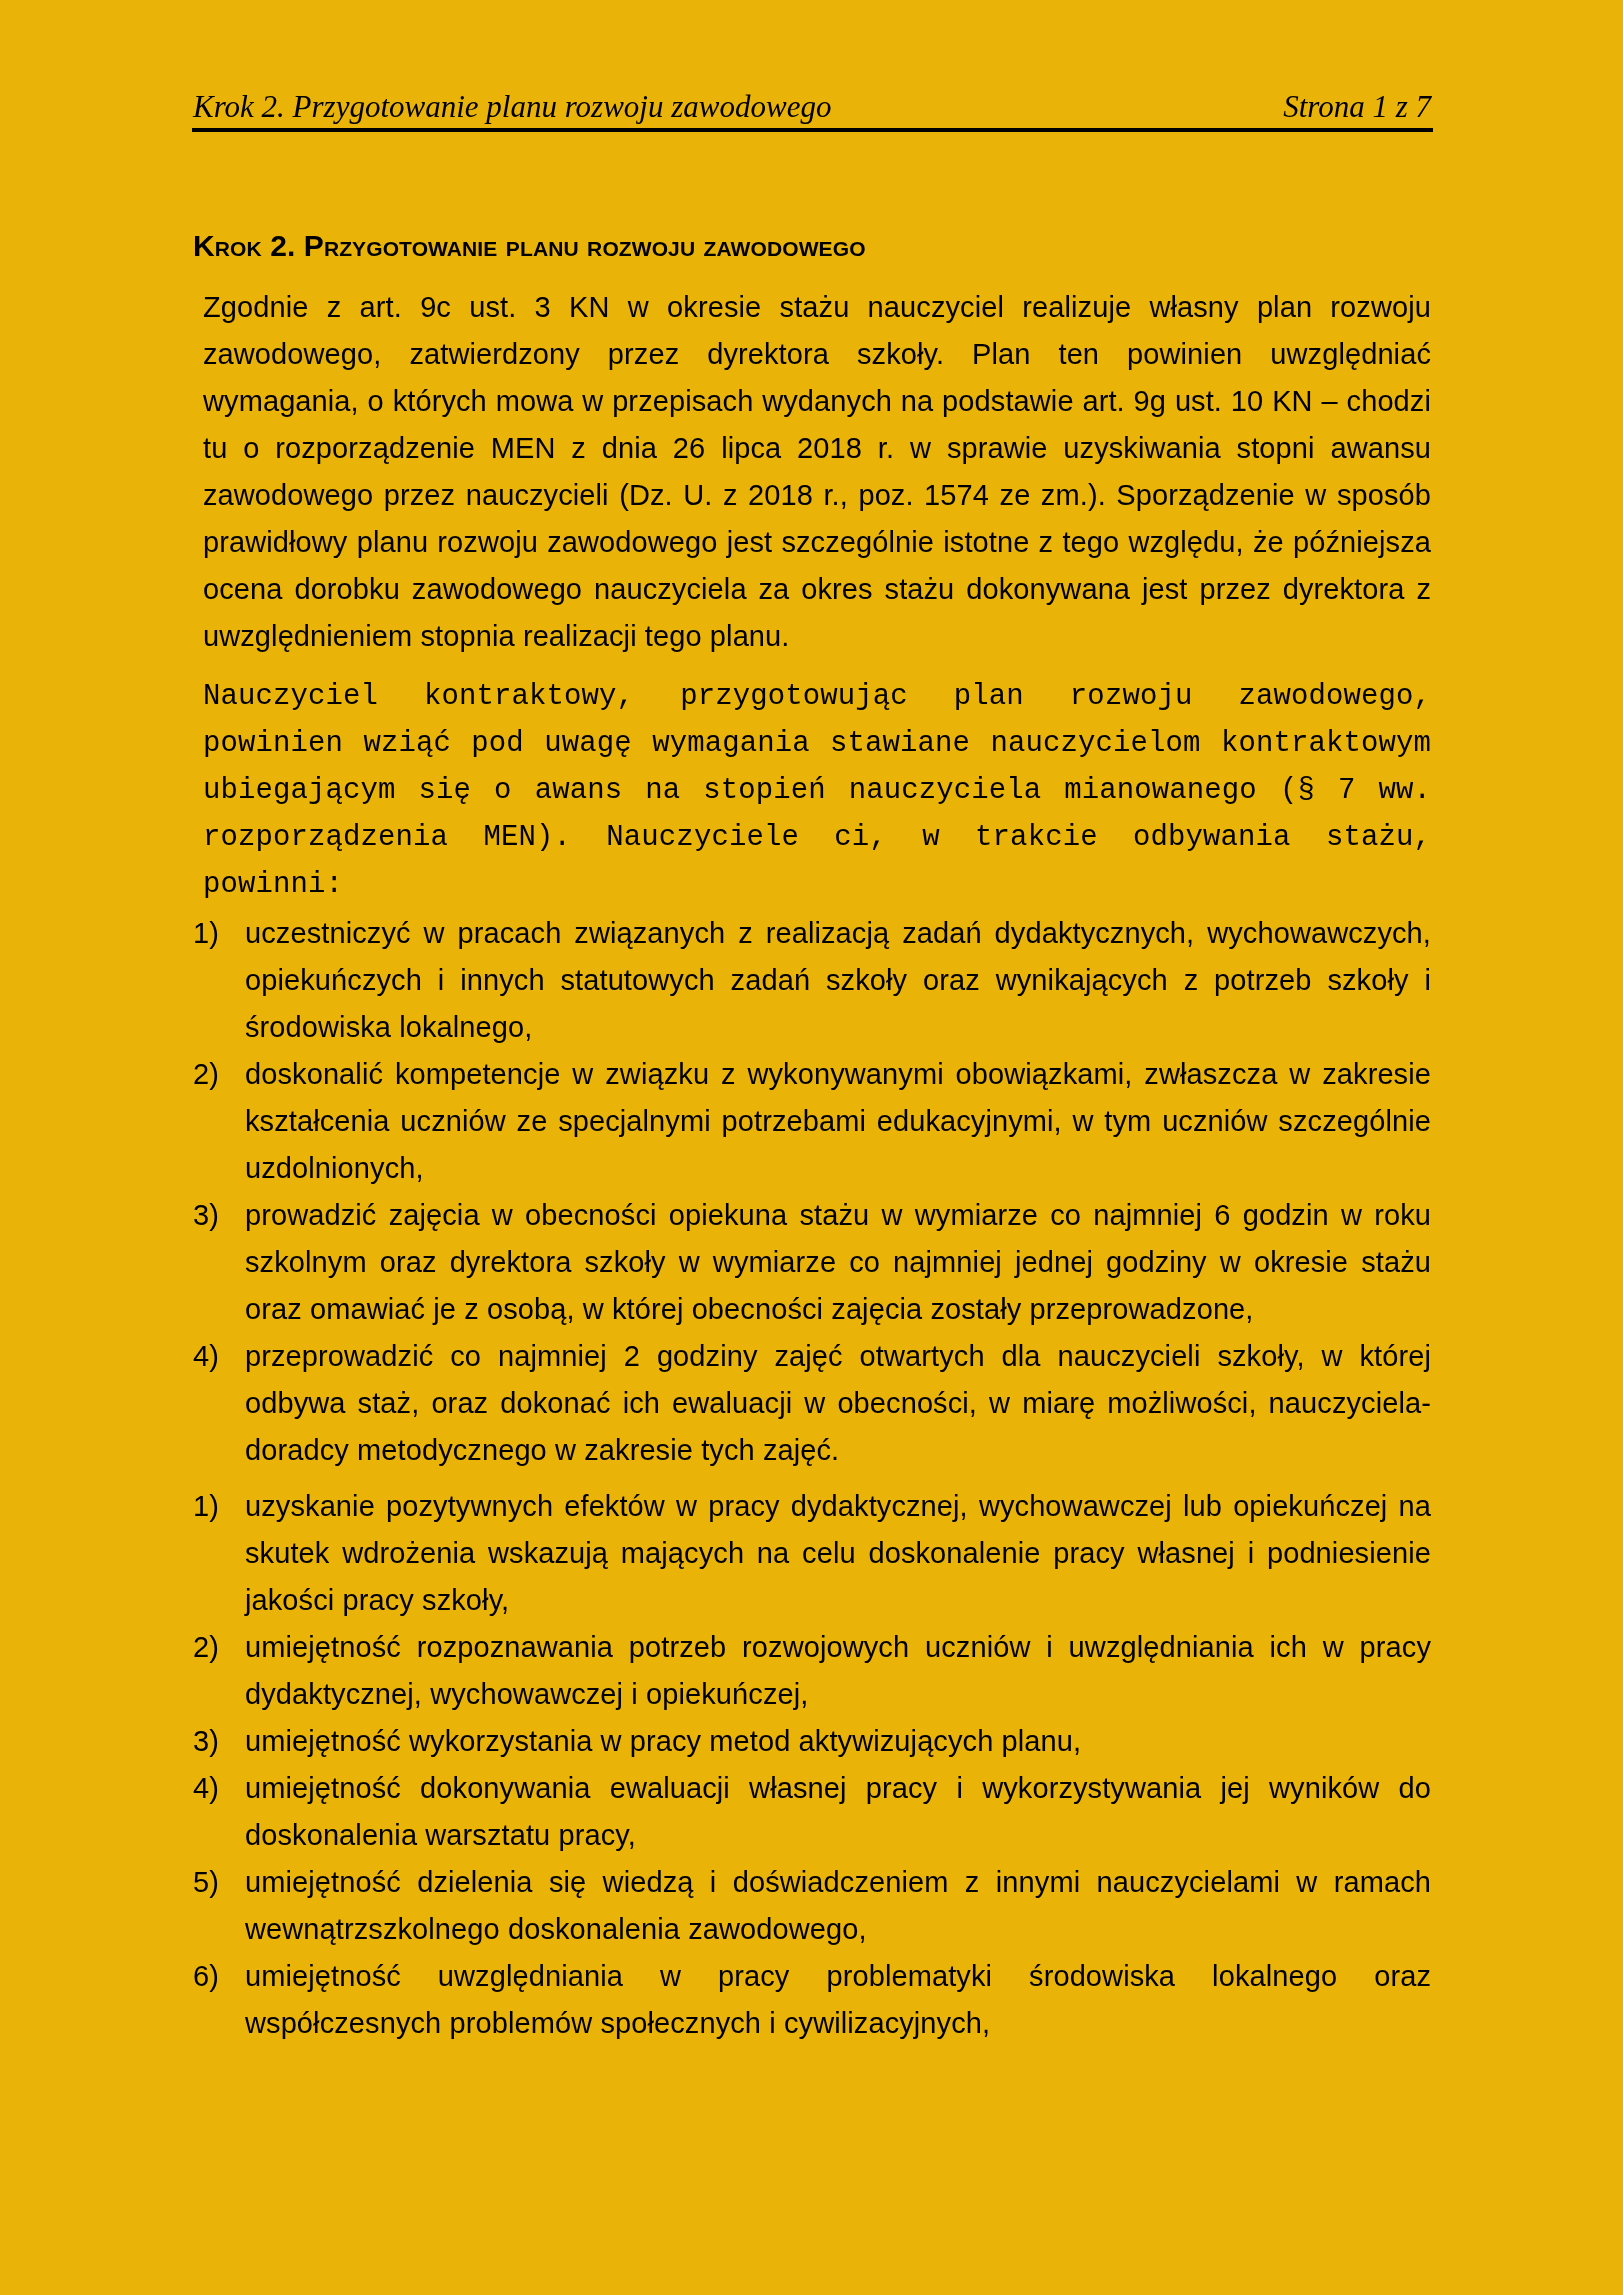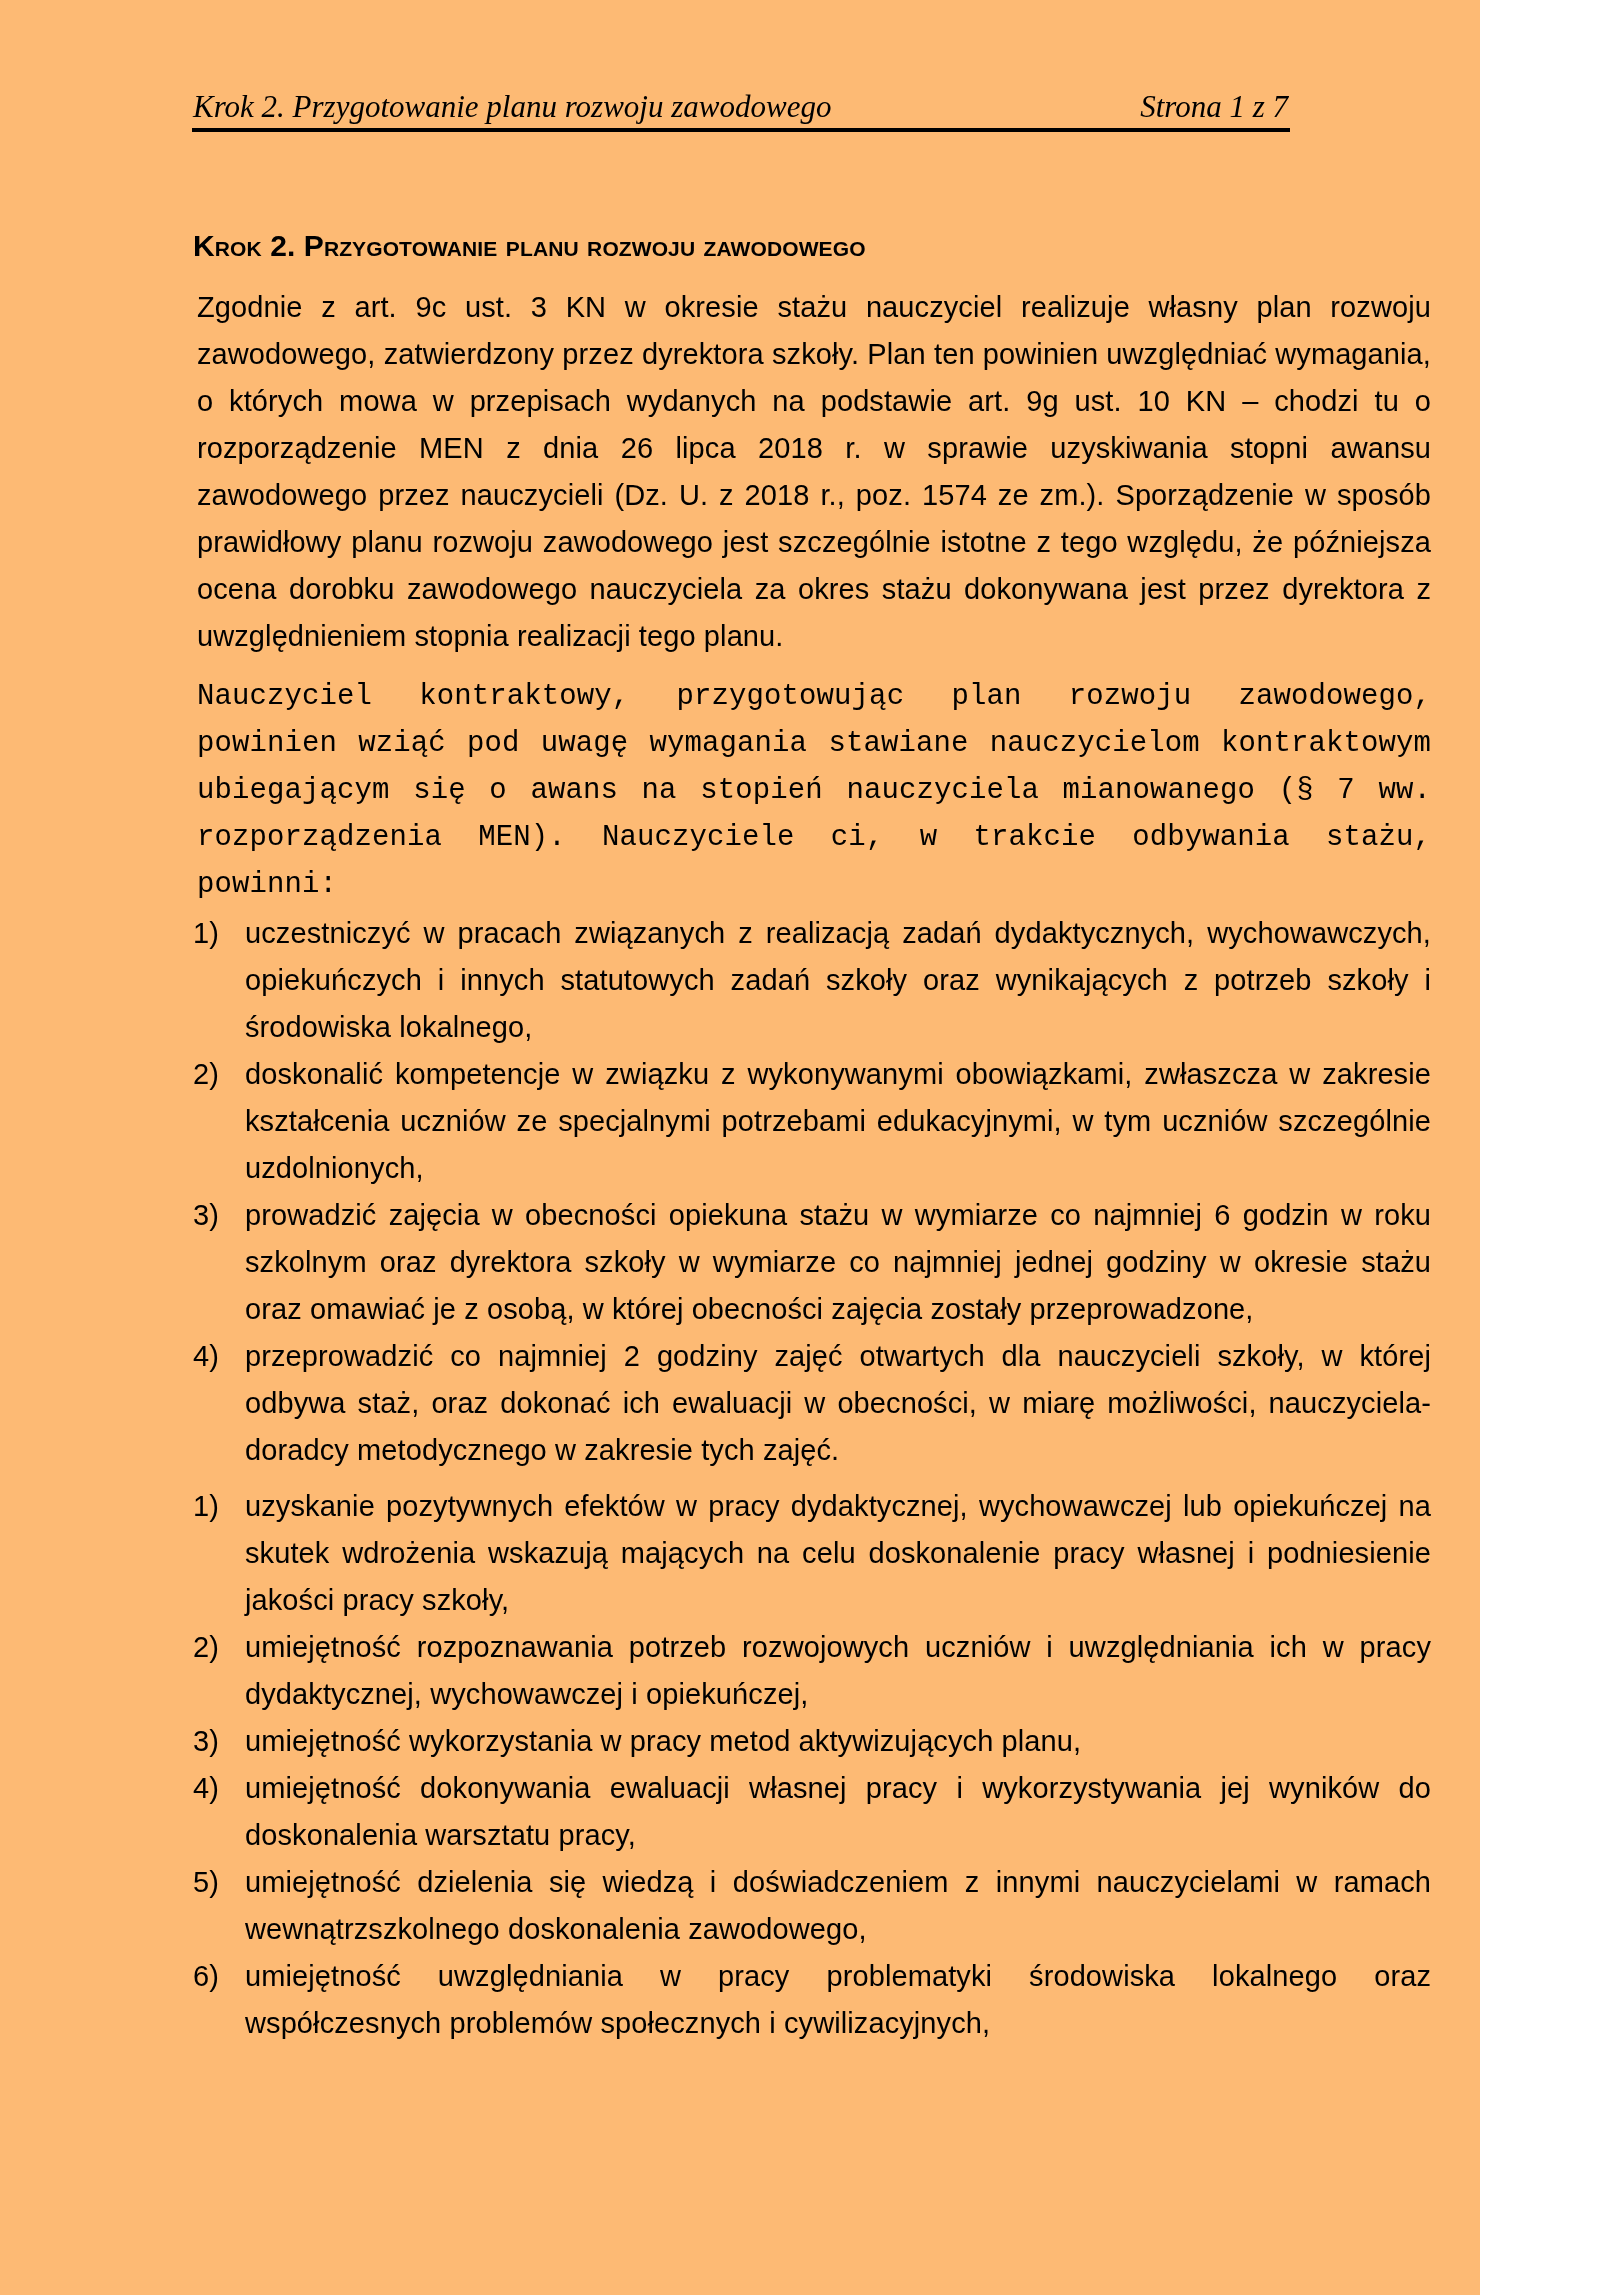--- a/index.html
+++ b/index.html
@@ -2,23 +2,23 @@
 <html lang="pl" style="font-size:10.5px"><head>
 <meta charset="utf-8">
 <style>
   html, body {
     margin: 0;
     padding: 0;
     background: #ffffff;
   }
   .page {
     position: relative;
-    width: 1480px;
+    width: 1623px;
     height: 2295px;
-    background: #fdba74;
+    background: #eab308;
     color: #000000;
     overflow: hidden;
   }
 
   
   .header {
     position: absolute;
     left: 193px;
     right: 192px;
     top: 90px;
@@ -57,21 +57,21 @@
     font-family: "Liberation Sans", sans-serif;
     font-variant: small-caps;
     font-weight: bold;
     font-size: 30px;
     line-height: 41px;
     margin: 0 0 18.3px 0;
     text-align: left;
   }
 
   p.para {
-    margin: 0 0 13px 4px;
+    margin: 0 0 13px 10px;
   }
   p.para.tight {
     margin-bottom: 1.3px;
     font-family: Liberation Mono, monospace;
   }
 
   .num-list {
     margin: 0 0 9.2px 0;
   }
   .num-list.last {

